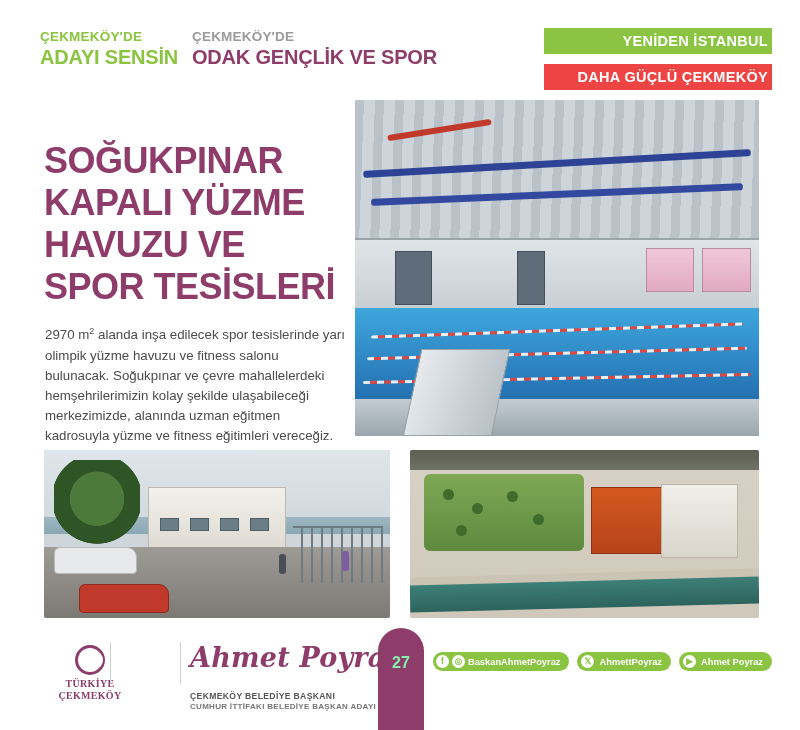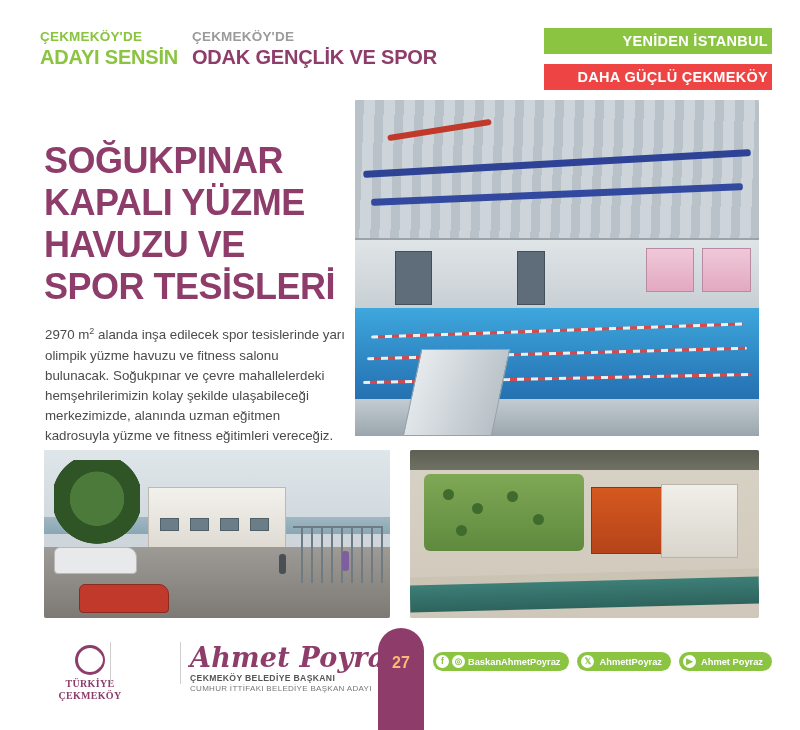--- a/index.html
+++ b/index.html
@@ -211,29 +211,29 @@
     background:#c8860f; border-radius:2px;
   }
   .ak-text { font-size:9.5px; font-weight:bold; color:#555; letter-spacing:.4px; }
 
   .name-block { position:absolute; left:190px; top:6px; }
   .name-sig {
     font-family: "DejaVu Serif", serif;
     font-style: italic; font-weight: bold;
     font-size: 27px; color:#8e3d6b; letter-spacing:.2px;
   }
-  .name-line1 { font-size:8.6px; font-weight:bold; color:#555; letter-spacing:.35px; margin-top:0;}
-  .name-line2 { font-size:8px; font-weight:normal; color:#777; letter-spacing:.3px; margin-top:1px;}
+  .name-line1 { font-size:8.6px; font-weight:bold; color:#555; letter-spacing:.35px; margin-top:18px;}
+  .name-line2 { font-size:8px; font-weight:bold; color:#777; letter-spacing:.3px; margin-top:1px;}
 
   .page-tab {
     position:absolute; left:378px; top:-8px; width:46px; height:102px;
     background:#8e3d6b; border-radius:23px 23px 0 0;
     display:flex; align-items:flex-start; justify-content:center;
   }
-  .page-num { color:#fdba74; font-size:16px; font-weight:bold; margin-top:26px;}
+  .page-num { color:#86efac; font-size:16px; font-weight:bold; margin-top:26px;}
 
   .social { position:absolute; right:28px; top:16px; display:flex; align-items:center; gap:8px; }
   .soc-pill {
     display:flex; align-items:center; gap:5px;
     background:#8ac440; color:#ffffff;
     border-radius:11px; padding:3px 9px 3px 4px;
     font-size:9.3px; font-weight:bold; white-space:nowrap;
   }
   .soc-ico {
     width:13px; height:13px; border-radius:50%;

